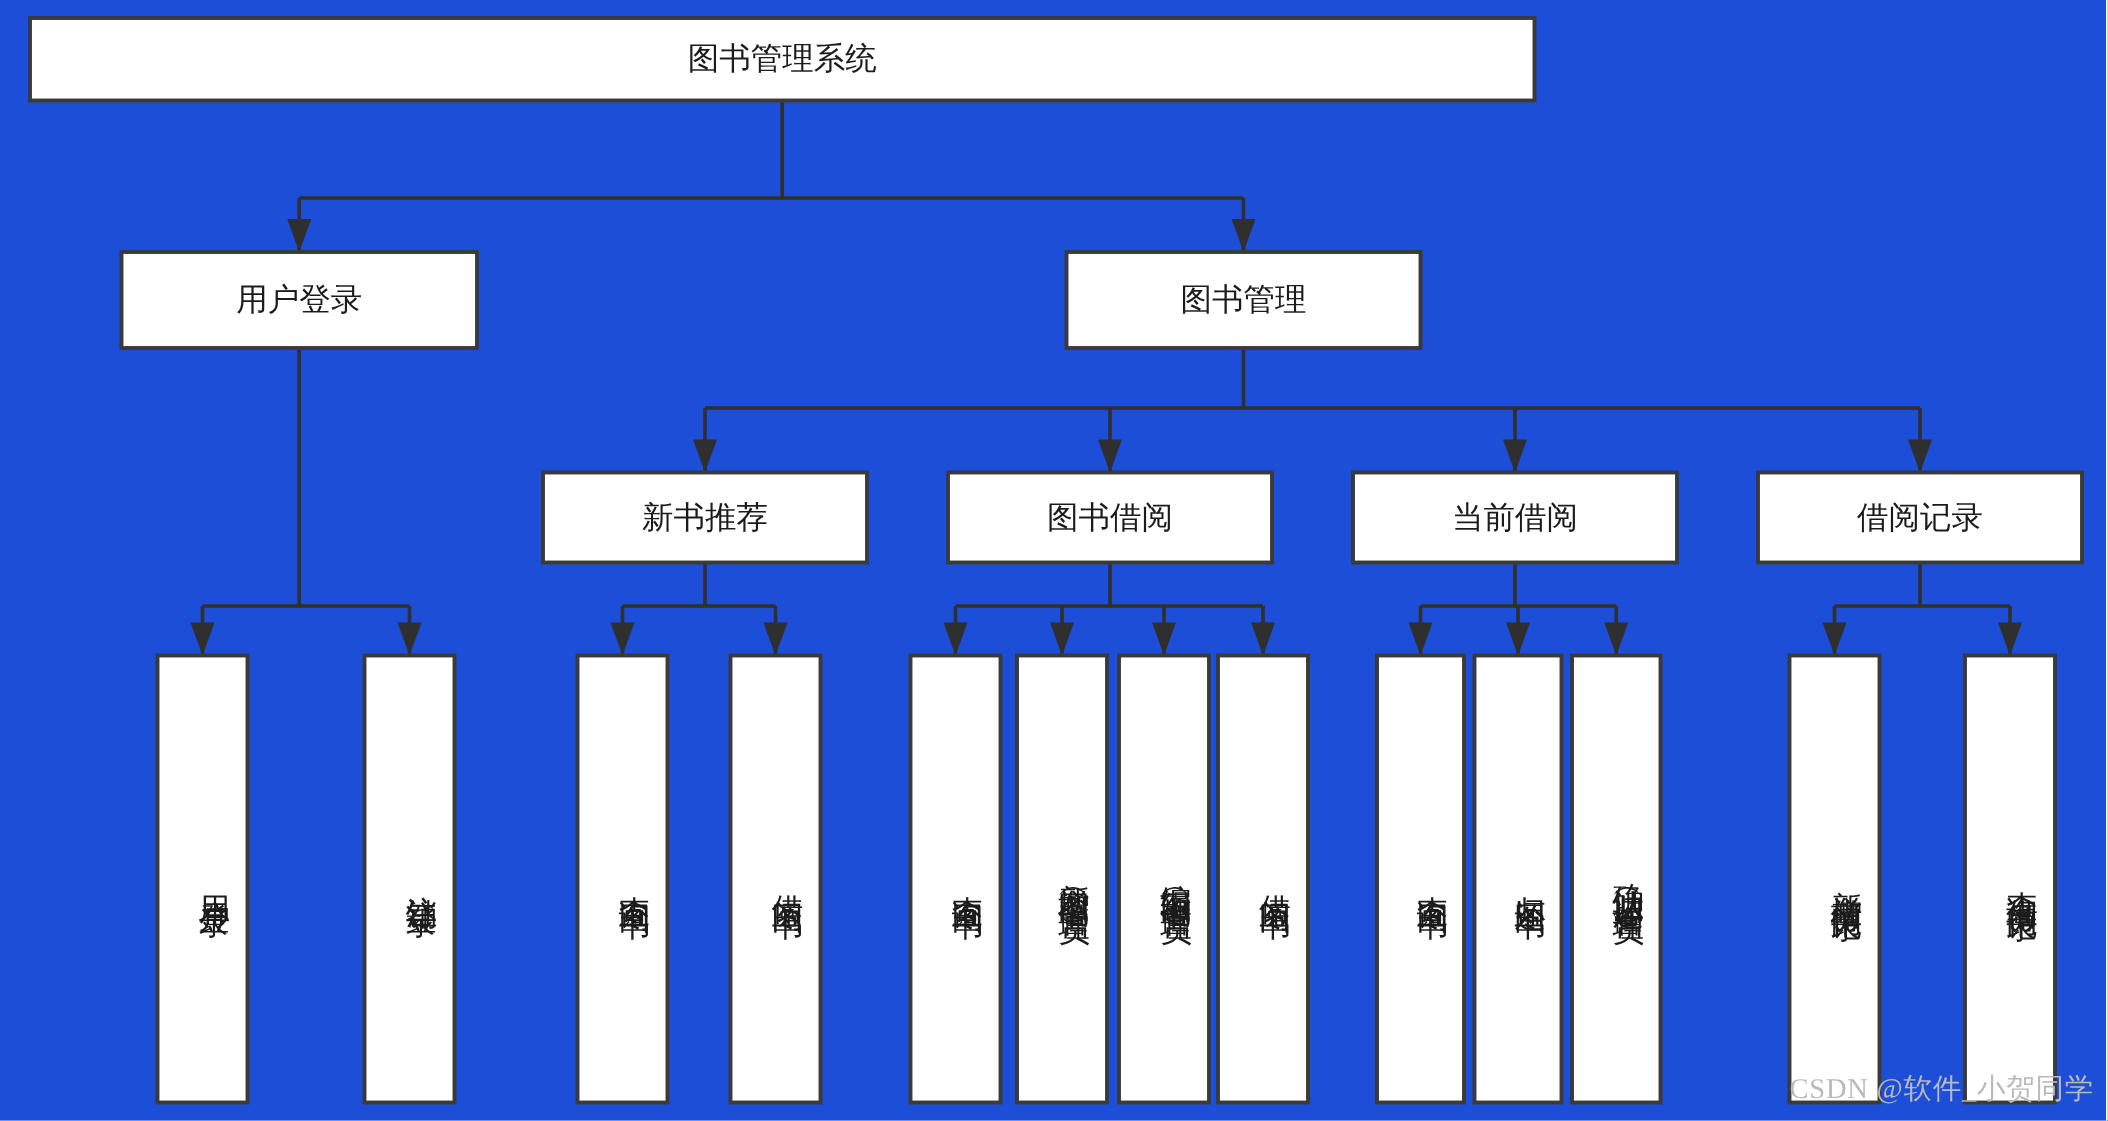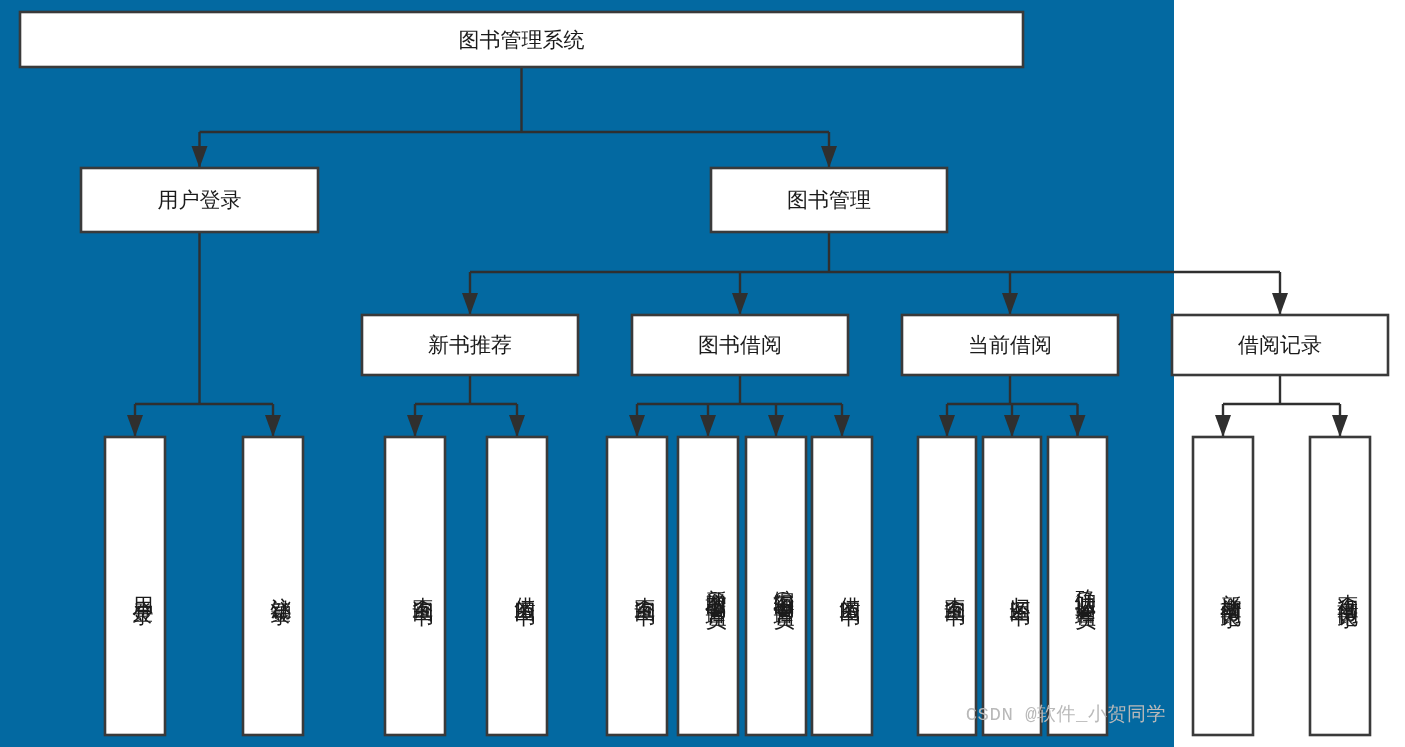--- a/index.html
+++ b/index.html
@@ -8,23 +8,23 @@
     background: #ffffff;
   }
   body {
     width: 1405px;
     height: 747px;
     overflow: hidden;
     font-family: "DejaVu Sans", "Liberation Sans", sans-serif;
   }
   #diagram-root {
     position: relative;
-    width: 1174px;
+    width: 1404px;
     height: 747px;
-    background: #0369a1;
+    background: #1d4ed8;
   }
   svg#flow-svg {
     position: absolute;
     left: 0;
     top: 0;
     width: 1405px;
     height: 747px;
     display: block;
   }
   .node-box {
@@ -55,22 +55,22 @@
     fill: none;
     stroke-linecap: butt;
   }
   .arrow-head {
     fill: #2f2f2f;
     stroke: none;
   }
   .watermark-text {
     position: absolute;
     right: 8px;
-    bottom: 20px;
-    font-family: Liberation Mono, monospace;
+    bottom: 8px;
+    font-family: Liberation Serif, serif;
     font-size: 19px;
     color: #b9b9b9;
     white-space: nowrap;
     letter-spacing: 0.5px;
     user-select: none;
   }
 </style>
 </head>
 <body>
 

